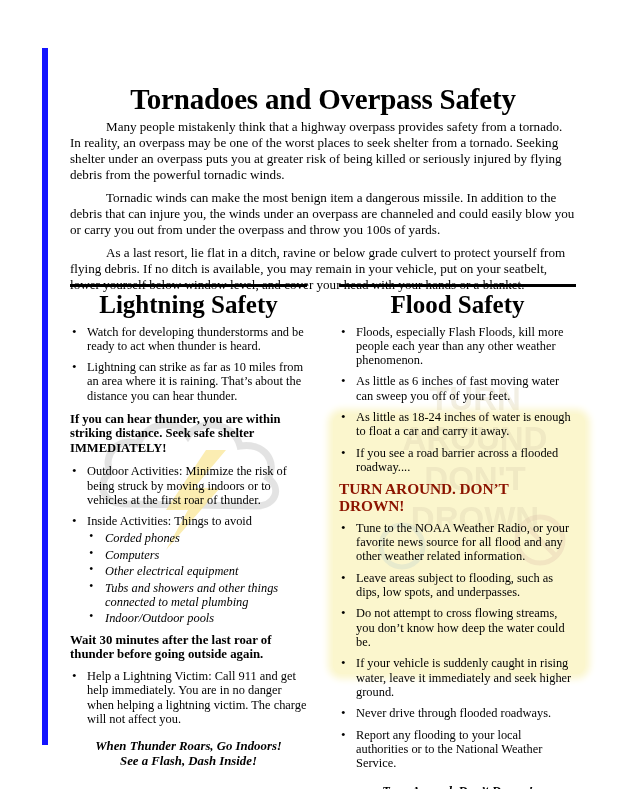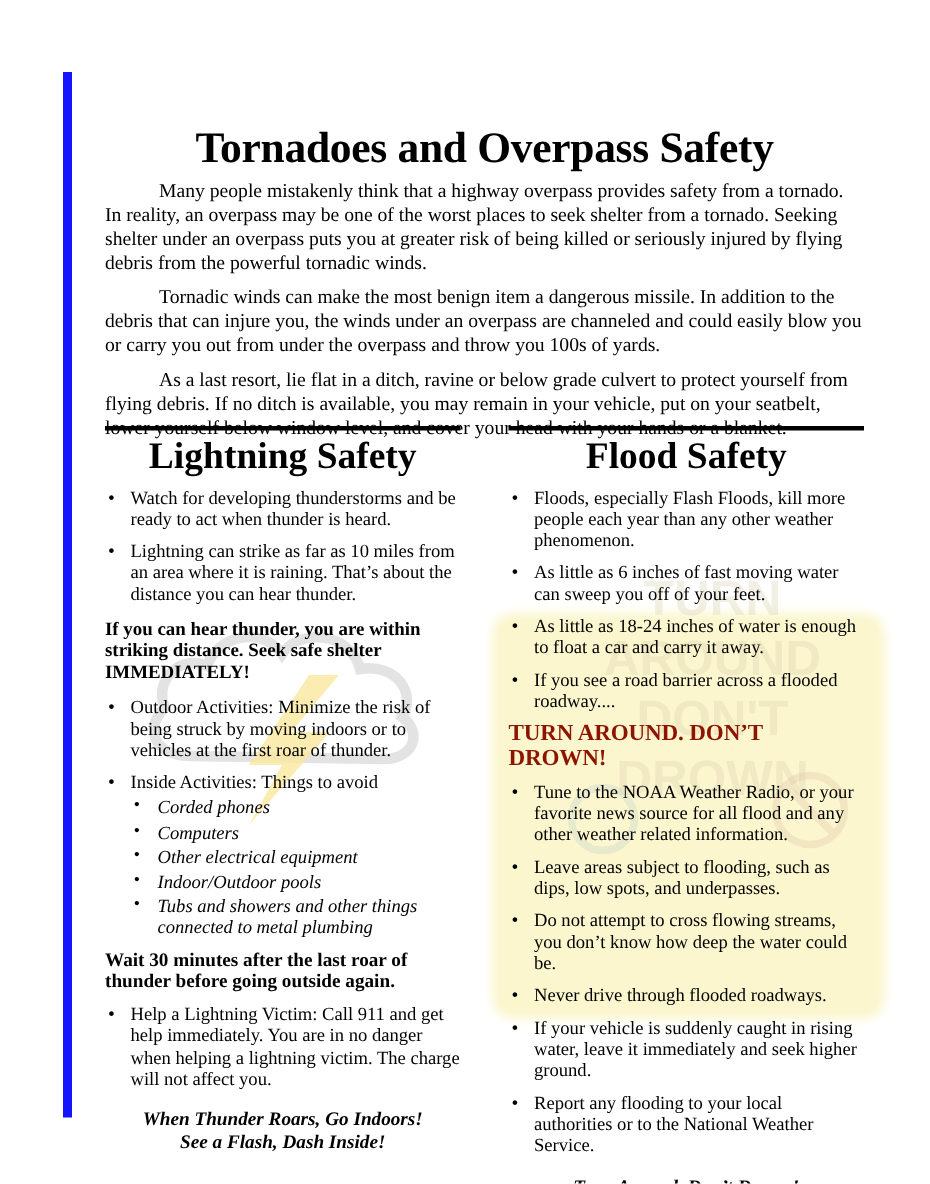--- a/index.html
+++ b/index.html
@@ -151,22 +151,22 @@
       <p class="callout">If you can hear thunder, you are within striking distance. Seek safe shelter IMMEDIATELY!</p>
 
       <ul class="bullets">
         <li>Outdoor Activities: Minimize the risk of being struck by moving indoors or to vehicles at the first roar of thunder.</li>
         <li>
           <span>Inside Activities: Things to avoid</span>
           <ul class="sub">
             <li>Corded phones</li>
             <li>Computers</li>
             <li>Other electrical equipment</li>
+            <li>Tubs and showers and other things connected to metal plumbing</li>
             <li>Indoor/Outdoor pools</li>
-            <li>Tubs and showers and other things connected to metal plumbing</li>
           </ul>
         </li>
       </ul>
 
       <p class="inline-bold">Wait 30 minutes after the last roar of thunder before going outside again.</p>
 
       <ul class="bullets">
         <li>Help a Lightning Victim: Call 911 and get help immediately.  You are in no danger when helping a lightning victim. The charge will not affect you.</li>
       </ul>
 
@@ -184,22 +184,22 @@
         <li>As little as 18-24 inches of water is enough to float a car and carry it away.</li>
         <li>If you see a road barrier across a flooded roadway....</li>
       </ul>
 
       <p class="redline">TURN AROUND. DON’T DROWN!</p>
 
       <ul class="bullets">
         <li>Tune to the NOAA Weather Radio, or your favorite news source for all flood and any other weather related information.</li>
         <li>Leave areas subject to flooding, such as dips, low spots, and underpasses.</li>
         <li>Do not attempt to cross flowing streams, you don’t know how deep the water could be.</li>
+        <li>If your vehicle is suddenly caught in rising water, leave it immediately and seek higher ground.</li>
         <li>Never drive through flooded roadways.</li>
-        <li>If your vehicle is suddenly caught in rising water, leave it immediately and seek higher ground.</li>
         <li>Report any flooding to your local authorities or to the National Weather Service.</li>
       </ul>
 
       <p class="closer">Turn Around. Don’t Drown!</p>
     </div>
 
   </div>
 </div>
 
 </body></html>

